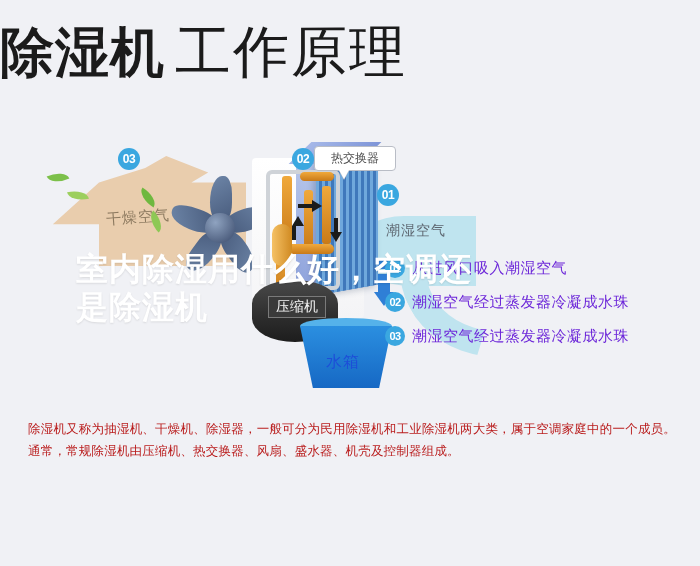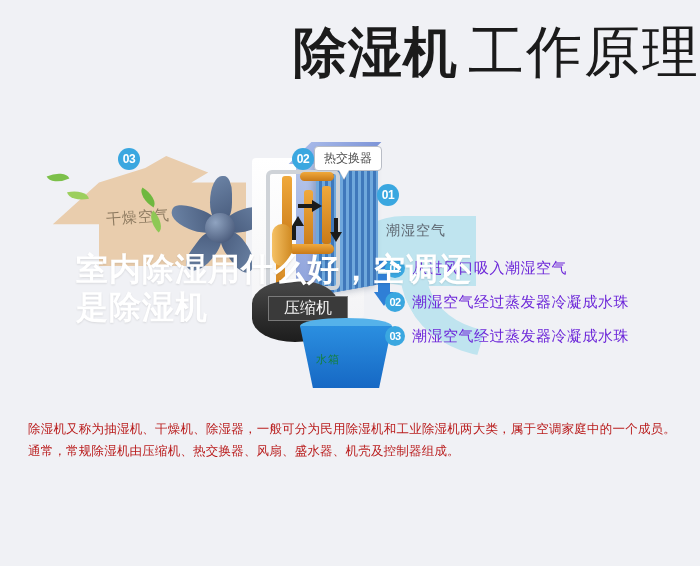--- a/index.html
+++ b/index.html
@@ -17,21 +17,21 @@
     background: #f0f1f5;
     overflow: hidden;
   }
 
   
   .title-row {
     position: absolute;
     left: 0;
     top: 24px;
     width: 700px;
-    text-align: right;
+    text-align: left;
     white-space: nowrap;
   }
   .title-bold {
     font-size: 54px;
     font-weight: 700;
     color: #1b1b1b;
     letter-spacing: 1px;
     line-height: 1;
     vertical-align: middle;
   }
@@ -221,47 +221,47 @@
   .compressor {
     position: absolute;
     left: 252px; top: 160px;
     width: 86px; height: 62px;
     background: linear-gradient(180deg,#4a4a4a 0%, #2d2d2d 60%, #1d1d1d 100%);
     border-radius: 44px/24px;
   }
   .compressor-label {
     position: absolute;
     left: 268px; top: 176px;
-    font-size: 16px;
+    font-size: 14px;
     color: #f5f5f5;
     background: #3a3a3a;
     border: 1px solid #7a7a7a;
-    padding: 1px 15px;
+    padding: 1px 7px;
   }
 
   
   .tank {
     position: absolute;
     left: 300px; top: 206px;
     width: 92px; height: 62px;
     background: linear-gradient(180deg,#2b8fe0 0%, #1668c4 100%);
     clip-path: polygon(0 0, 100% 0, 86% 100%, 14% 100%);
   }
   .tank-top {
     position: absolute;
     left: 300px; top: 198px;
     width: 92px; height: 16px;
     background: #55b2ea;
     border-radius: 50%;
   }
   .tank-label {
     position: absolute;
-    left: 316px; top: 232px;
-    font-size: 11px;
-    color: #15803d;
+    left: 326px; top: 232px;
+    font-size: 16px;
+    color: #1d4ed8;
     letter-spacing: 1px;
   }
   .tank-arrow {
     position: absolute;
     left: 374px; top: 172px;
     width: 0; height: 0;
     border-left: 10px solid transparent;
     border-right: 10px solid transparent;
     border-top: 14px solid #2f7fd6;
   }
@@ -269,21 +269,21 @@
     position: absolute;
     left: 378px; top: 154px;
     width: 12px; height: 20px;
     background: #2f7fd6;
   }
 
   
   .callout {
     position: absolute;
     left: 314px; top: 26px;
-    padding: 3px 9px;
+    padding: 3px 16px;
     background: #ffffff;
     border: 1px solid #b9bdc6;
     border-radius: 4px;
     font-size: 12px;
     color: #4c4c4c;
     white-space: nowrap;
   }
   .callout::after {
     content: "";
     position: absolute;

